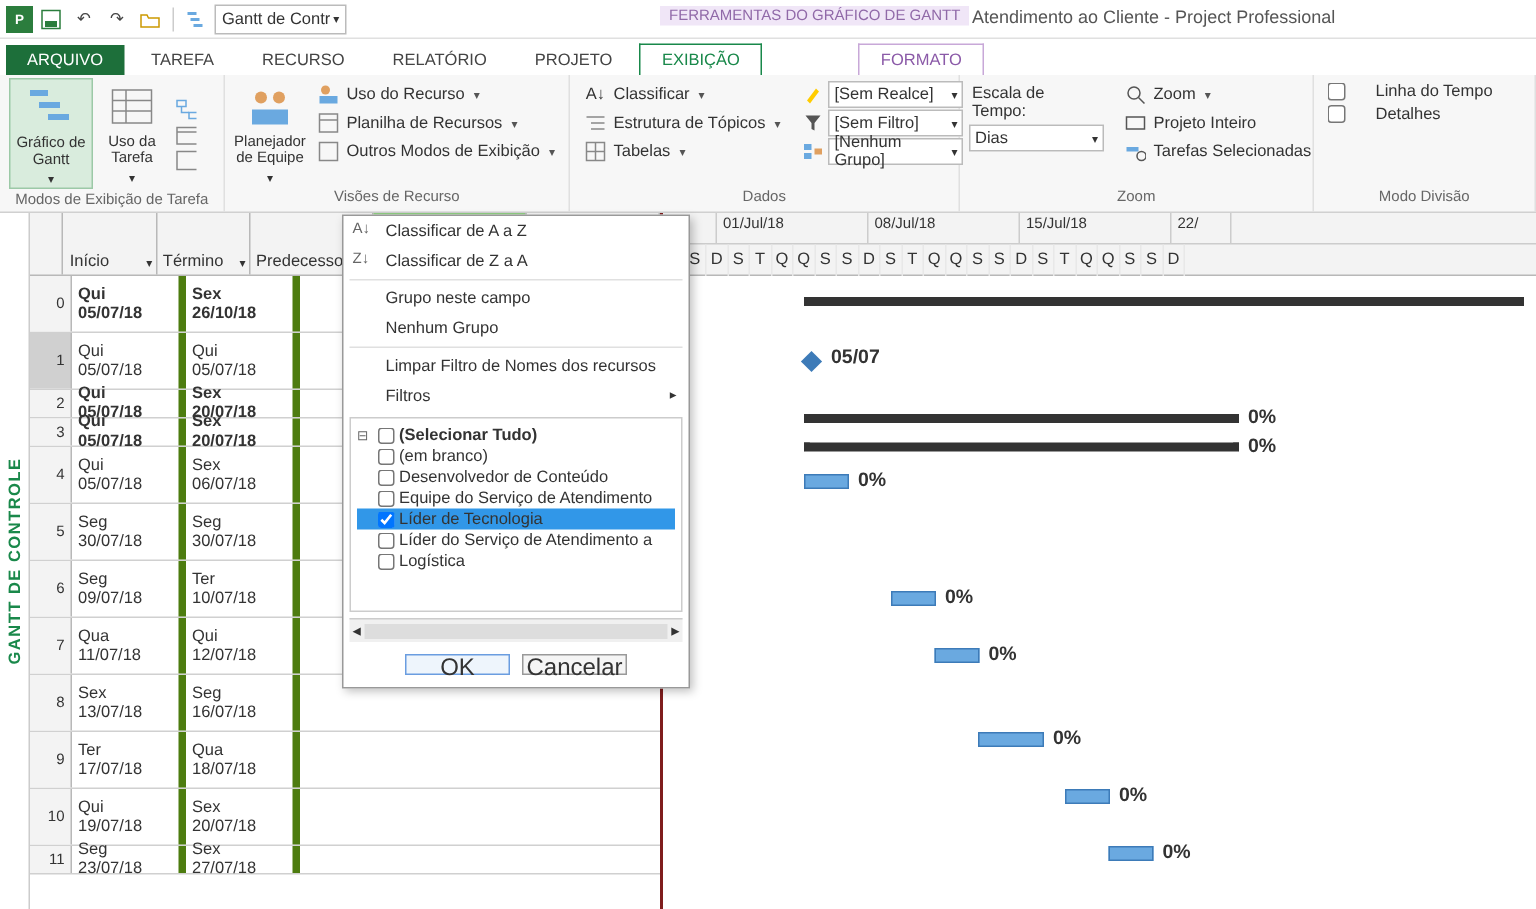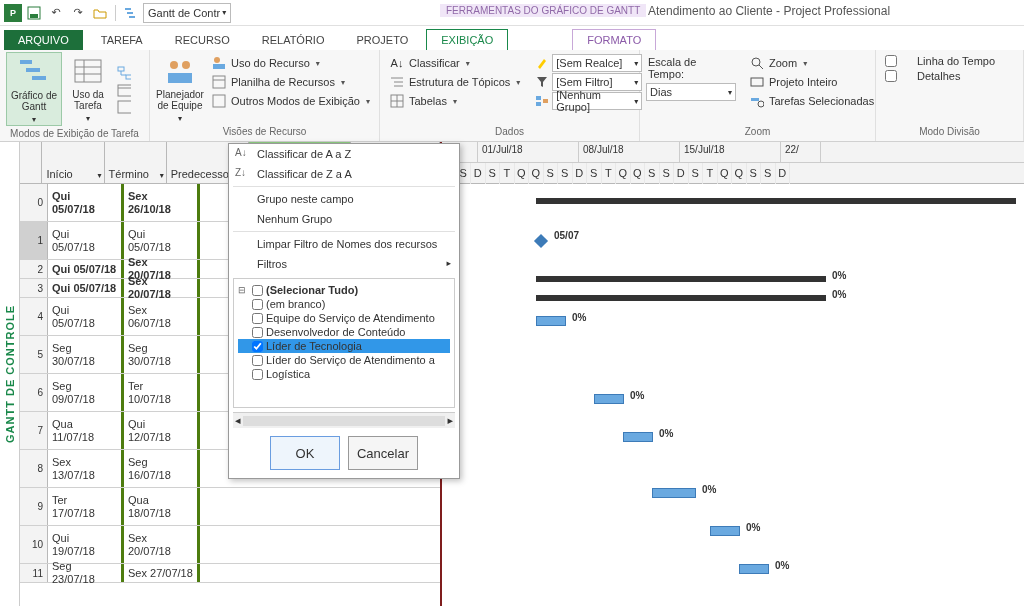--- a/index.html
+++ b/index.html
@@ -40,50 +40,50 @@
 .ghdr{height:42px;display:flex;border-bottom:1px solid #b8b8b8;background:#f3f3f3}
 .ghdr .rowh{width:28px;border-right:1px solid #b8b8b8}
 .gcol{border-right:1px solid #b8b8b8;display:flex;align-items:flex-end;padding:0 4px 3px;position:relative;font-size:11px}
 .gcol .arr{position:absolute;right:2px;bottom:3px;font-size:8px}
 .gcol.active{background:#8fcf82}
 .grows{}
 .grow{display:flex;height:38px;border-bottom:1px solid #d0d0d0}
 .grow.short{height:19px}
 .grow .rowh{width:28px;border-right:1px solid #b8b8b8;background:#f3f3f3;display:flex;align-items:center;justify-content:flex-end;padding-right:4px;font-size:10px}
 .grow .rowh.sel{background:#d0d0d0}
-.grow .cell{border-right:3px solid #4d7c0f;padding:2px 4px;font-size:11px;display:flex;flex-direction:column;justify-content:center;line-height:13px}
+.grow .cell{border-right:5px solid #4d7c0f;padding:2px 4px;font-size:11px;display:flex;flex-direction:column;justify-content:center;line-height:13px}
 .grow.bold .cell{font-weight:bold}
 .grow.grey .cell{color:#999}
 .timeline{flex:1;position:relative;border-left:2px solid #7f1d1d}
 .tlhdr{height:42px;border-bottom:1px solid #b8b8b8;background:#f3f3f3;position:relative}
 .tlhdr .weeks{height:21px;display:flex;border-bottom:1px solid #ccc}
 .tlhdr .week{border-right:1px solid #ccc;padding:2px 4px;font-size:10px}
 .tlhdr .days{height:21px;display:flex;font-size:9px;color:#666}
 .tlhdr .days span{width:14.5px;text-align:center;border-right:1px solid #e8e8e8;line-height:21px}
 .tlbody{position:relative}
 .bar{position:absolute;height:10px;background:#6aa9e0;border:1px solid #3d7bb8}
 .bar.sum{height:6px;background:#333;border:none}
 .bar.sum::before,.bar.sum::after{content:"";position:absolute;top:0;width:0;height:0;border-top:6px solid #333}
 .bar.sum::before{left:0;border-right:4px solid transparent}
 .bar.sum::after{right:0;border-left:4px solid transparent}
-.pct{position:absolute;font-size:10px;font-weight:bold}
+.pct{position:absolute;font-size:13px;font-weight:bold}
 .diamond{position:absolute;width:10px;height:10px;background:#3d7bb8;transform:rotate(45deg)}
 .filter-menu{position:absolute;left:208px;top:1px;width:232px;background:#fff;border:1px solid #999;box-shadow:2px 2px 6px rgba(0,0,0,.25);z-index:100}
 .fm-item{padding:4px 8px 4px 28px;position:relative;cursor:pointer;font-size:11px}
 .fm-item.disabled{color:#aaa}
 .fm-item .ico{position:absolute;left:6px;top:3px;width:14px;height:14px;font-size:10px;color:#666}
 .fm-item .arr{float:right;font-size:9px}
 .fm-tree{border:1px solid #ccc;margin:4px;padding:4px;height:130px;overflow:hidden;font-size:11px}
 .fm-tree .node{display:flex;align-items:center;gap:3px;padding:1px 0 1px 14px;position:relative;white-space:nowrap}
 .fm-tree .node .exp{position:absolute;left:0;font-size:9px;color:#666}
 .fm-tree .node input{width:11px;height:11px}
 .fm-tree .node.sel{background:#3197e8;color:#fff}
 .fm-scroll{height:16px;background:#f0f0f0;border-top:1px solid #ccc;margin:0 4px;display:flex;align-items:center;justify-content:space-between;padding:0 2px;font-size:9px;color:#666}
 .fm-btns{display:flex;justify-content:center;gap:8px;padding:8px}
-.fm-btns button{width:70px;height:34px;border:1px solid #999;background:#f5f5f5;cursor:pointer;font-size:13px}
+.fm-btns button{width:70px;height:14px;border:1px solid #999;background:#f5f5f5;cursor:pointer;font-size:16px}
 .fm-btns button.primary{border:1px solid #6a9de0;background:#eef5fc}
 svg{display:block}
 </style>
 </head>
 <body>
 
 <div class="qat">
   <div class="app-icon">P</div>
   <div class="qbtn">
       <svg width="14" height="14">
@@ -512,25 +512,25 @@
             <span class="exp">⊟</span>
             <input type="checkbox" style="accent-color: rgb(85, 85, 85);">
             <span style="font-weight:bold">(Selecionar Tudo)</span>
           </div>
           <div class="node">
             <input type="checkbox" style="">
             <span>(em branco)</span>
           </div>
           <div class="node">
             <input type="checkbox" style="">
-            <span>Equipe do Serviço de Atendimento</span>
+            <span>Desenvolvedor de Conteúdo</span>
           </div>
           <div class="node">
             <input type="checkbox" style="">
-            <span>Desenvolvedor de Conteúdo</span>
+            <span>Equipe do Serviço de Atendimento</span>
           </div>
           <div class="node sel">
             <input type="checkbox" checked="" style="">
             <span>Líder de Tecnologia</span>
           </div>
           <div class="node">
             <input type="checkbox" style="">
             <span>Líder do Serviço de Atendimento a</span>
           </div>
           <div class="node">

